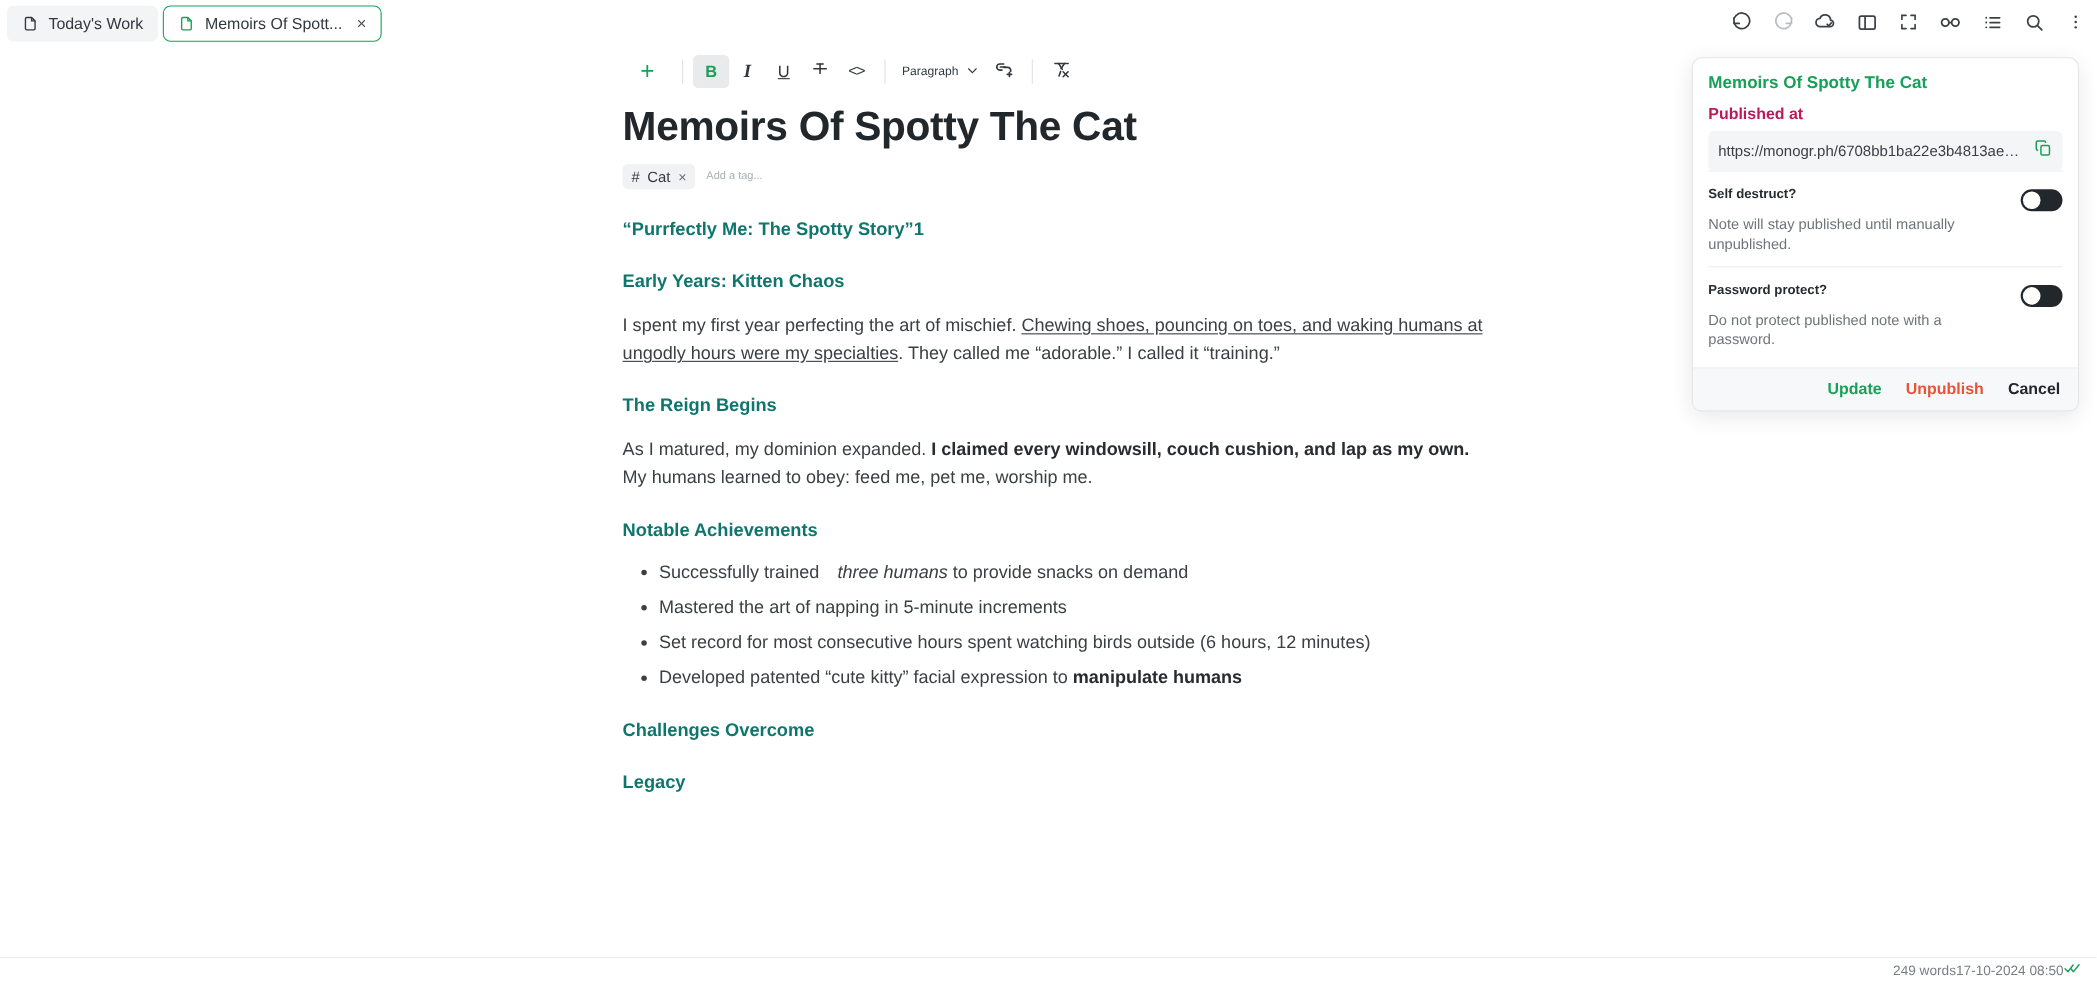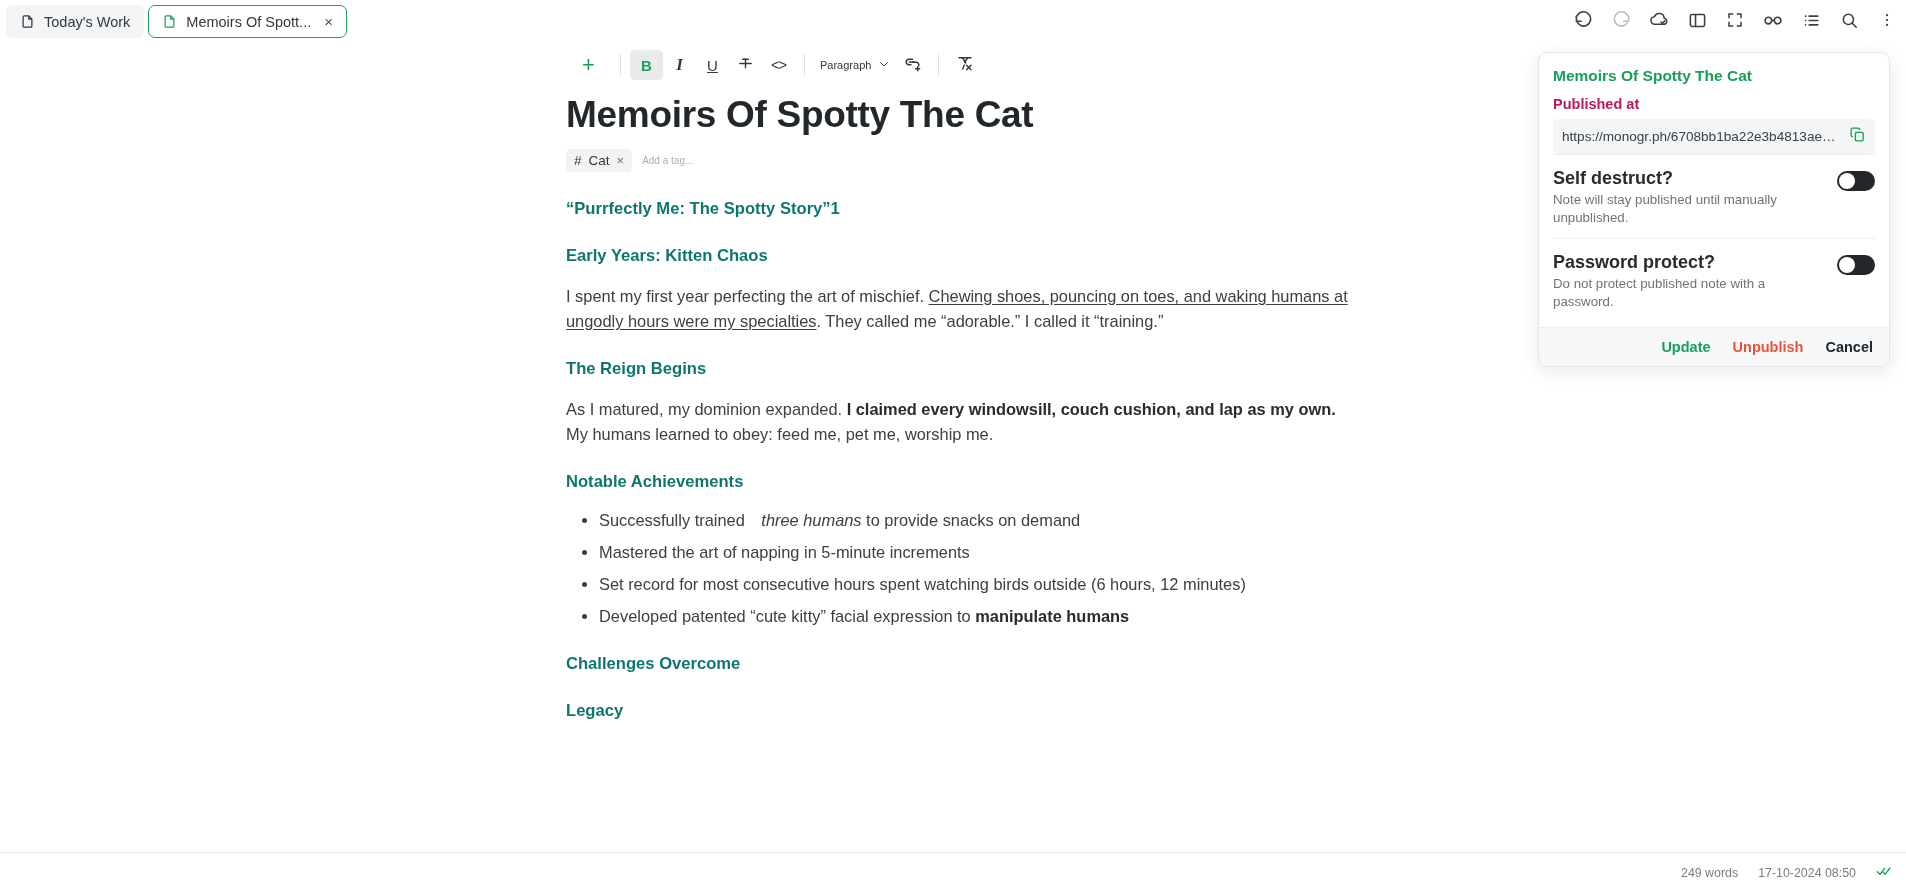--- a/index.html
+++ b/index.html
@@ -102,44 +102,44 @@
   }
   .urlrow .url {
     flex: 1; font-size: 13.6px; color: #3b4045;
     white-space: nowrap; overflow: hidden; text-overflow: ellipsis;
   }
   .optrow {
     display: flex; align-items: flex-start; justify-content: space-between;
     gap: 12px; padding: 13px 0 12px 0; border-top: 1px solid #edeef0;
   }
   .optrow:first-of-type { border-top: none; }
-  .opt-t { font-size: 18px; font-weight: 700; color: #272c31; }
-  .opt-d { font-size: 13.3px; color: #6f747a; margin-top: 2px; line-height: 1.33; max-width: 225px; }
+  .opt-t { font-size: 12px; font-weight: 700; color: #272c31; }
+  .opt-d { font-size: 13.3px; color: #6f747a; margin-top: 12px; line-height: 1.33; max-width: 225px; }
   .toggle {
     width: 38px; height: 20px; border-radius: 11px; background: #22272c;
     position: relative; flex: 0 0 auto; margin-top: 3px; cursor: pointer;
   }
   .toggle .knob {
     position: absolute; top: 2px; left: 2px; width: 16px; height: 16px;
     border-radius: 50%; background: #ffffff;
   }
   .panel-foot {
     display: flex; justify-content: flex-end; align-items: center; gap: 22px;
     background: #f7f8f9; border-top: 1px solid #edeef0;
     padding: 11px 16px; font-size: 14.5px; font-weight: 700;
   }
   .act-update { color: #18a058; cursor: pointer; }
   .act-unpub  { color: #e8533a; cursor: pointer; }
   .act-cancel { color: #22272c; cursor: pointer; }
 
   
   .status {
-    position: absolute; left: 0; right: 0; bottom: 0; height: 40px;
+    position: absolute; left: 0; right: 0; bottom: 0; height: 22px;
     border-top: 1px solid #ececee; background: #ffffff;
-    display: flex; align-items: center; justify-content: flex-end; gap: 20px;
+    display: flex; align-items: center; justify-content: flex-end; gap: 0;
     padding-right: 14px; font-size: 12.4px; color: #787d83;
   }
 </style>
 </head>
 <body>
 
 <div class="tabbar">
   <div class="tab">
     <span>
       <svg width="15" height="15" viewBox="0 0 24 24" fill="none" stroke="#33383d" stroke-width="2">

